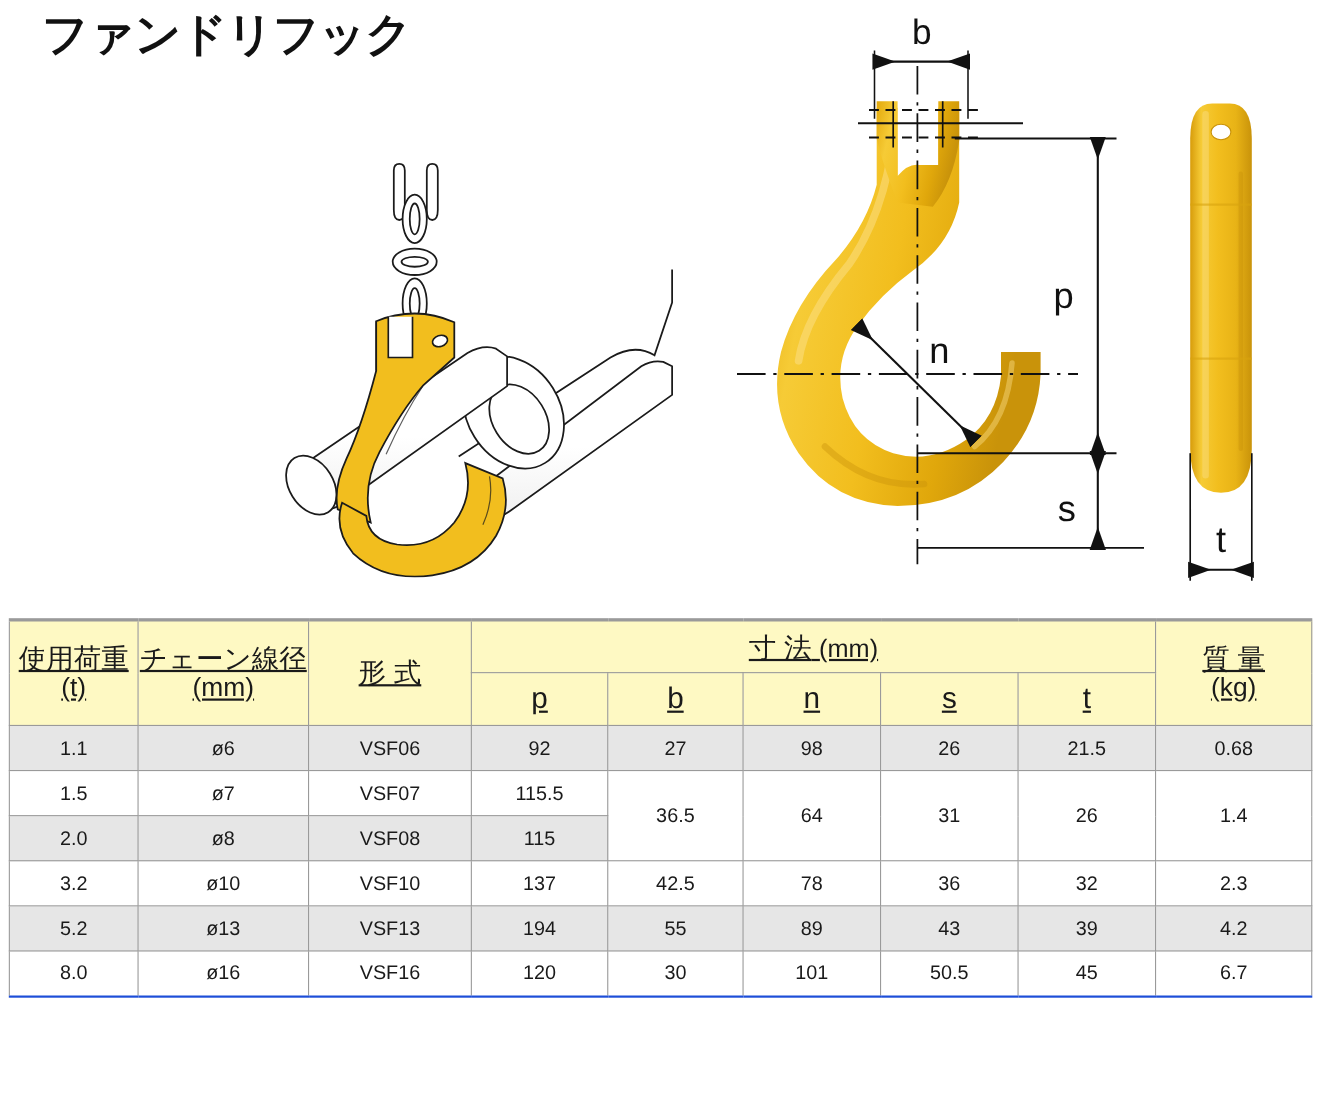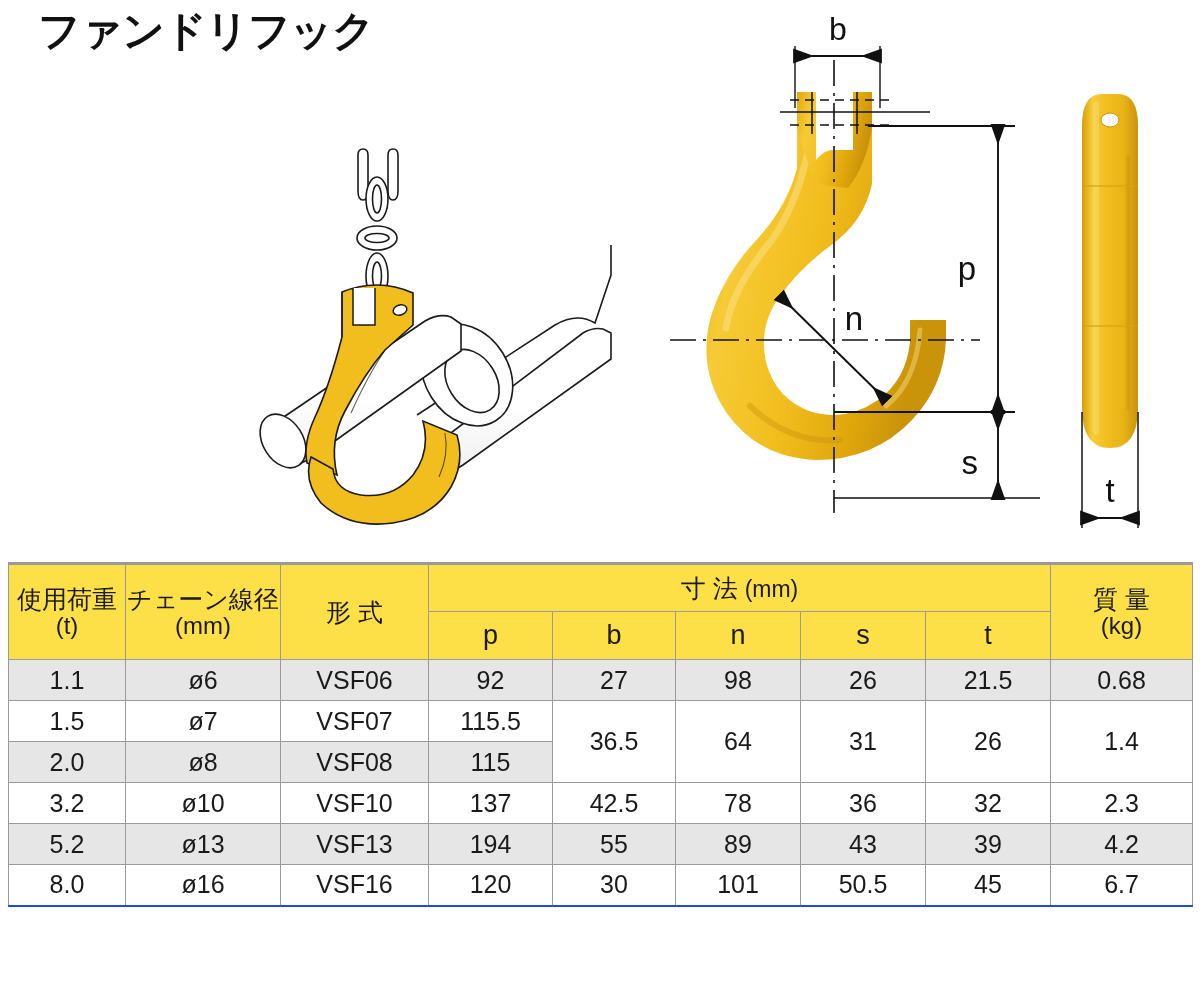--- a/index.html
+++ b/index.html
@@ -56,28 +56,28 @@
     color: #1a1a1a;
     background: #ffffff;
   }
   #spec-table td, #spec-table th {
     border: 1px solid #9a9a9a;
     text-align: center;
     vertical-align: middle;
     font-weight: normal;
     padding: 0;
   }
-  #spec-table thead th { background: #fde047; height: 48px; }
+  #spec-table thead th { background: #fef9c3; height: 48px; text-decoration: underline; }
   .hdr-jp { font-size: 25px; line-height: 1.12; }
   .hdr-jp .sub { font-size: 24px; }
   .dim-group-label { font-size: 25px; }
   .dim-group-label .unit { font-size: 23px; }
   .sym { font-size: 27px; }
 
-  #spec-table tbody td { height: 41px; font-size: 25px; }
+  #spec-table tbody td { height: 41px; font-size: 18px; }
   tr.row-shaded > td { background: #e6e6e6; }
   tr.row-plain  > td { background: #ffffff; }
   td.merged-span {
     background: linear-gradient(to bottom, #ffffff 0%, #ffffff 50%, #e6e6e6 50%, #e6e6e6 100%);
     margin-left: 12px;
   }
   #spec-table .outer-top { border-top: 3px solid #9a9a9a; }
   #spec-table .outer-bottom { border-bottom: 2px solid #1d4ed8; }
 </style>
 </head>

